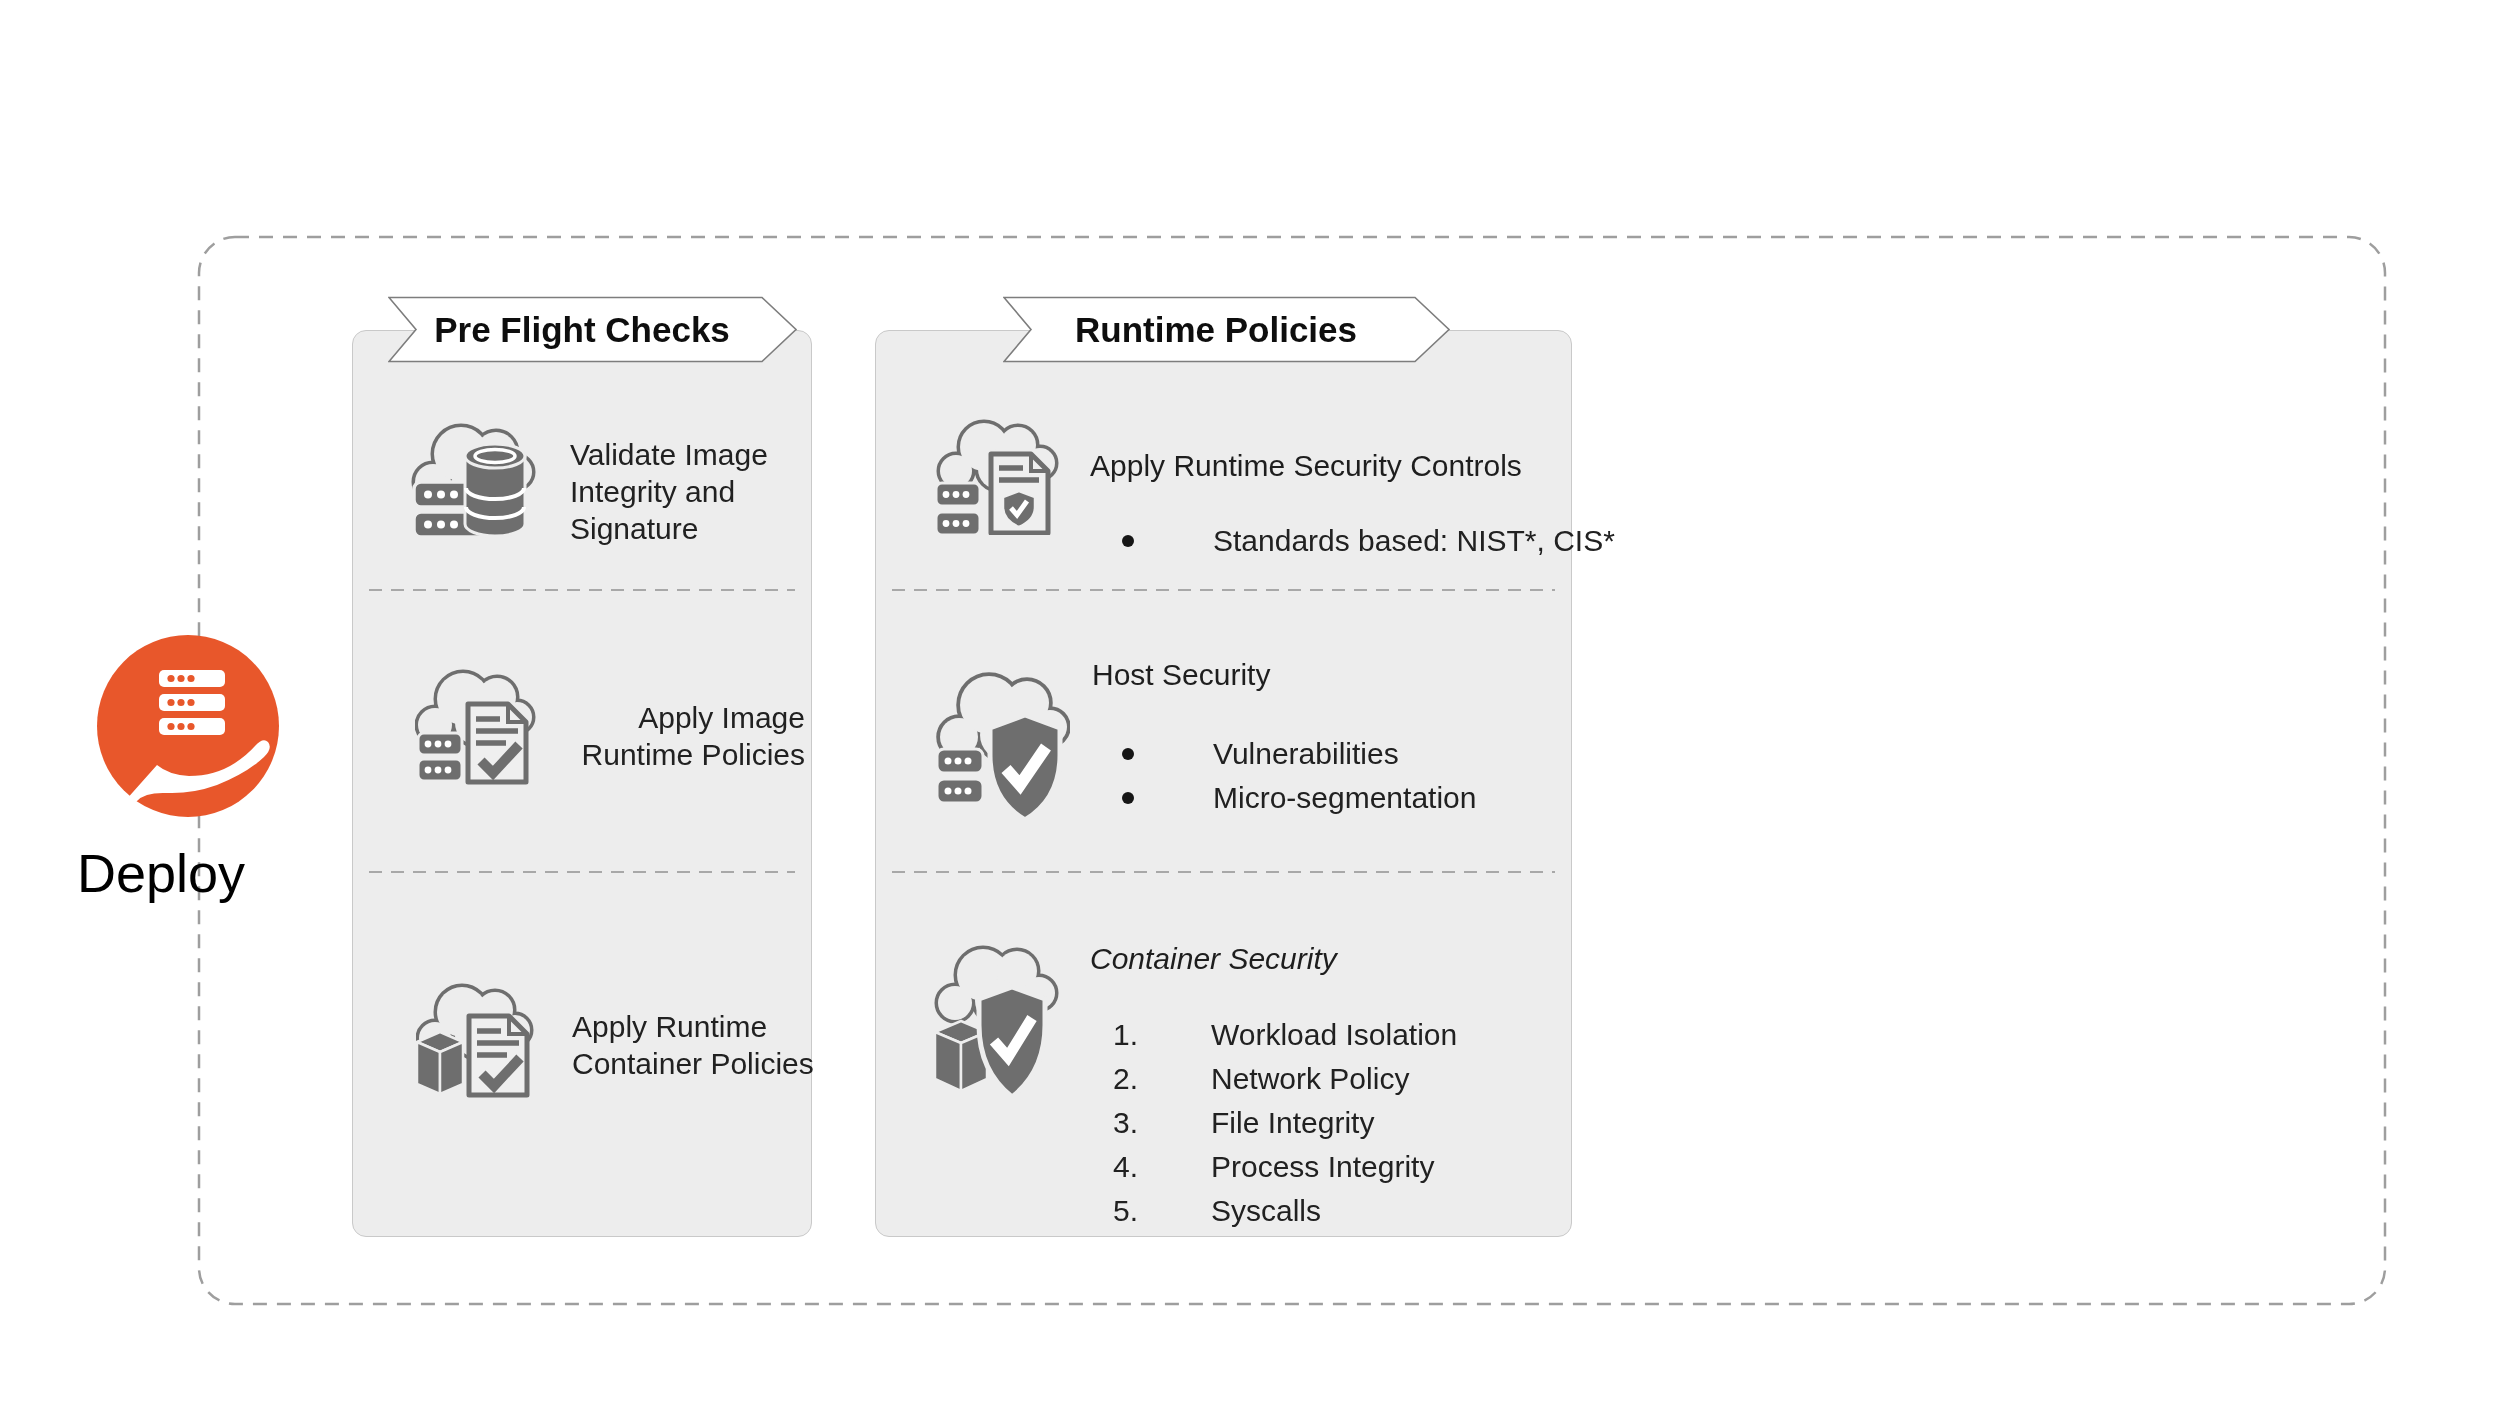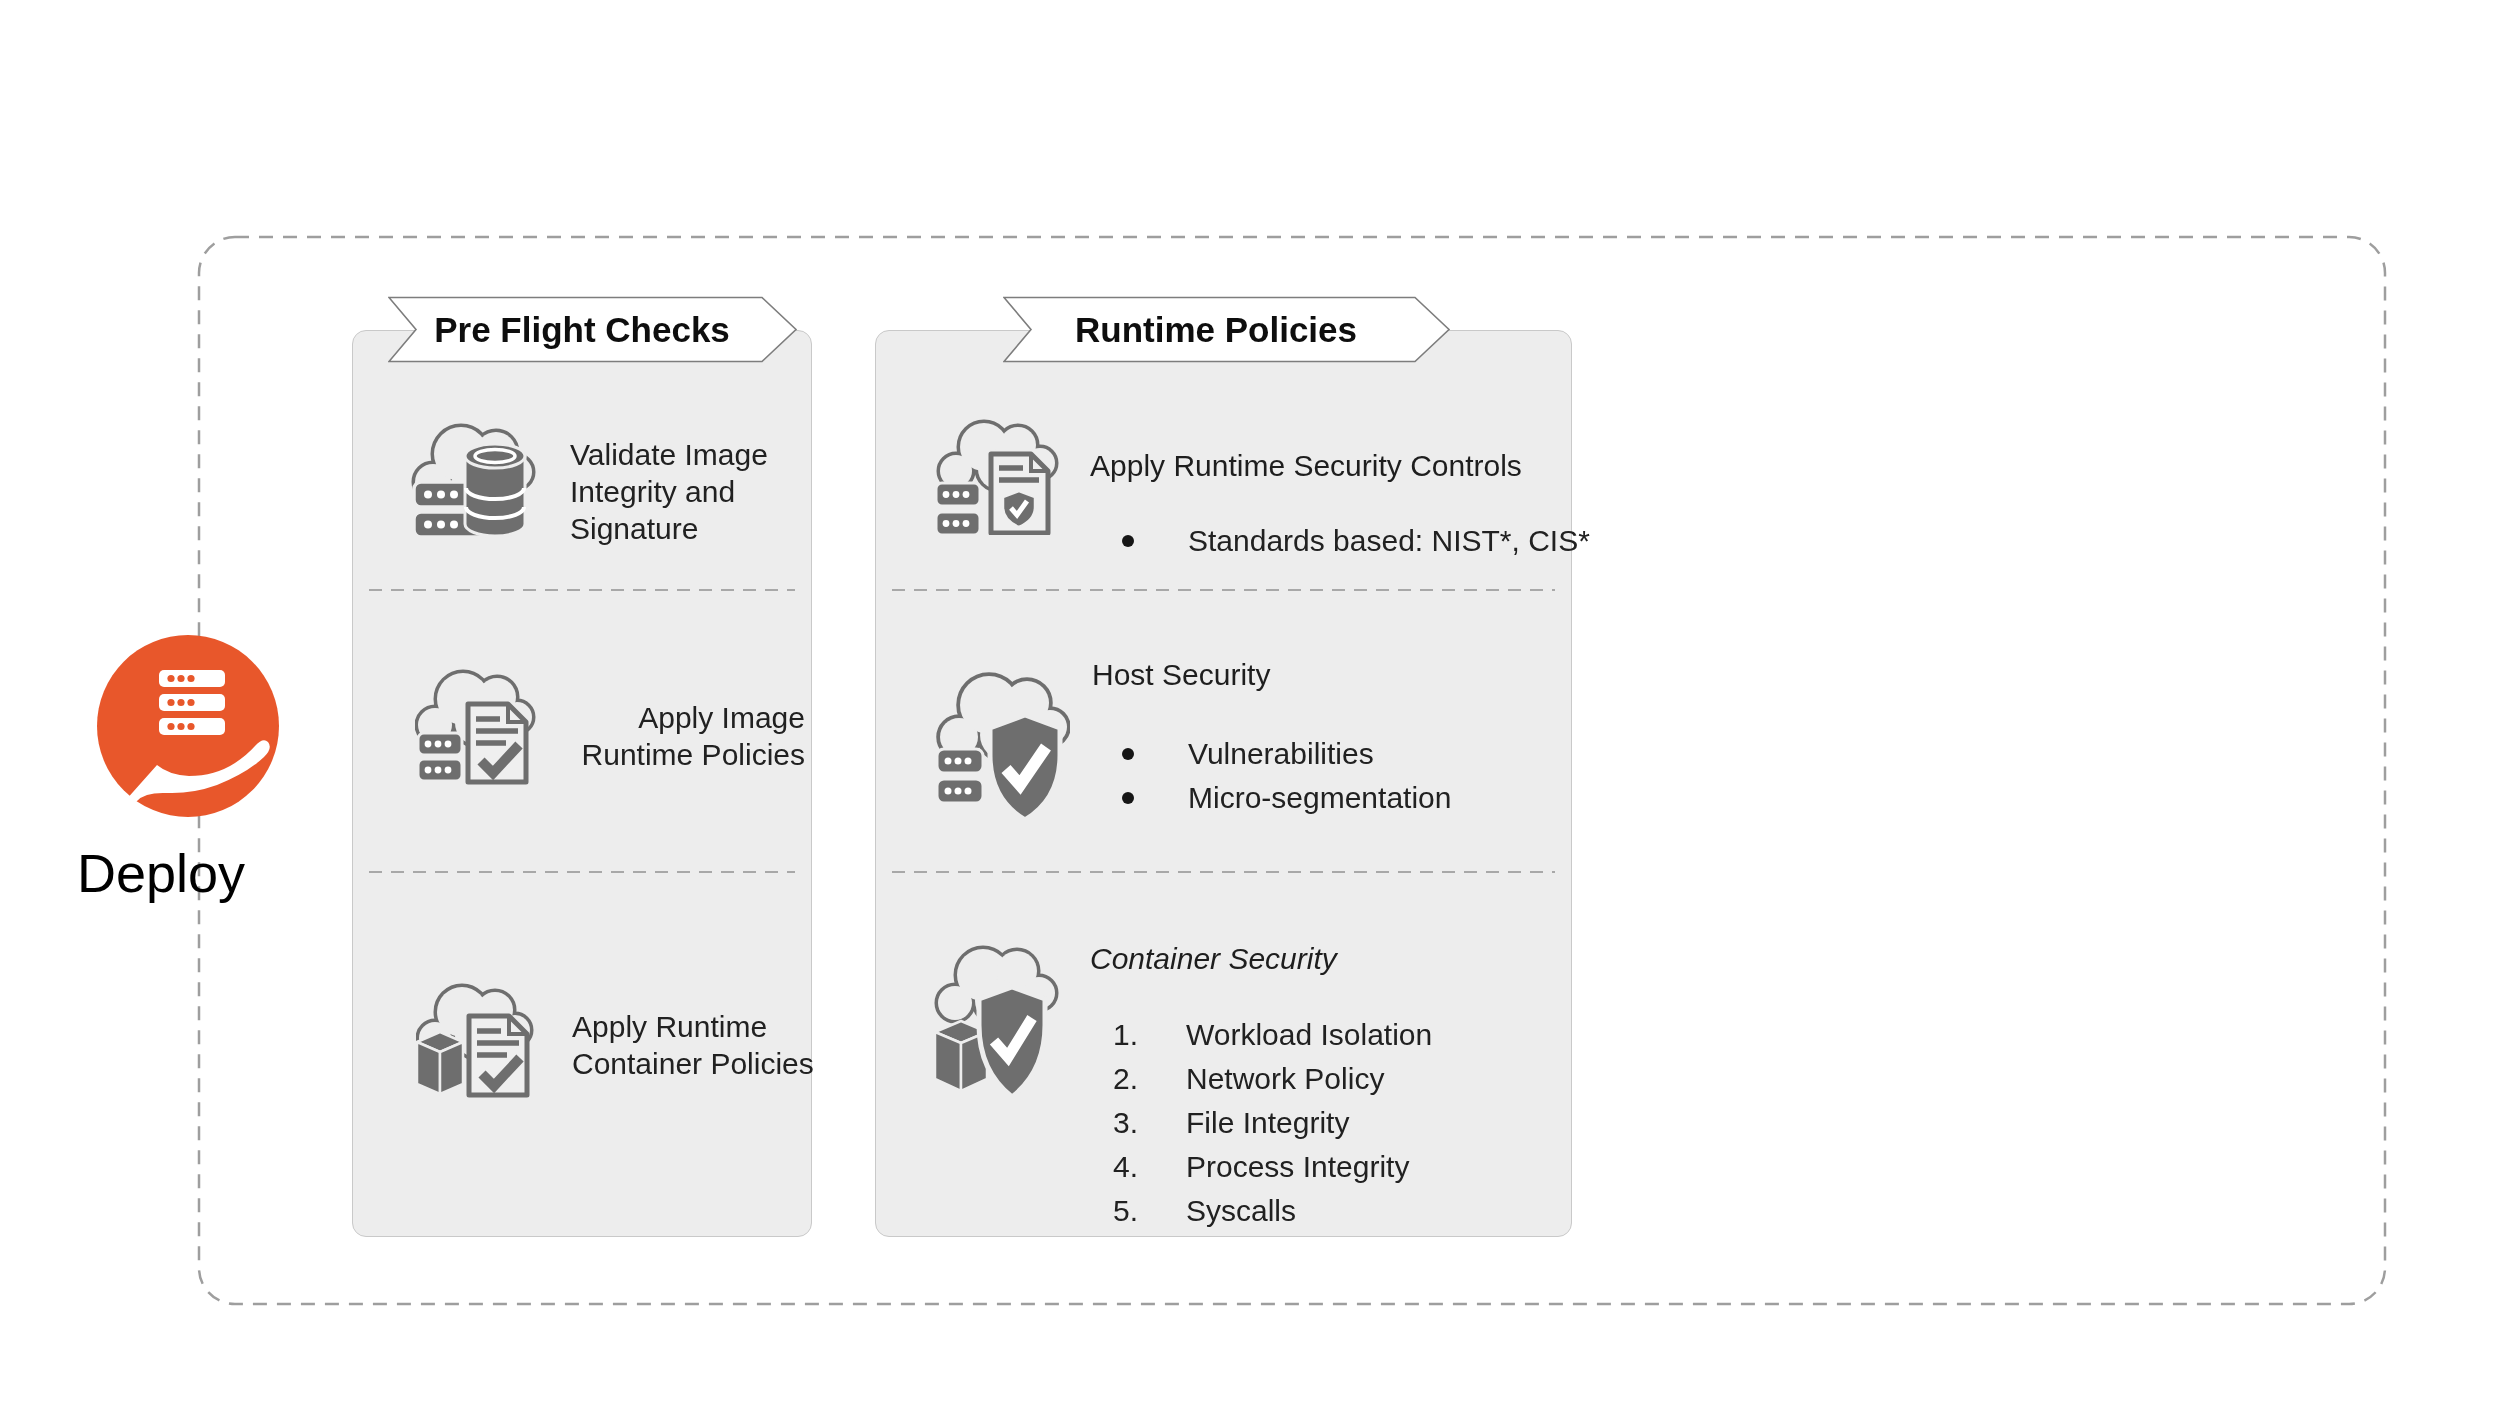--- a/index.html
+++ b/index.html
@@ -36,21 +36,21 @@
     position:absolute;left:0;right:22px;top:0;height:67px;
     display:flex;align-items:center;justify-content:center;
     font-size:35px;font-weight:bold;color:#0e0e0e;
   }
   .banner-1{left:388px;width:410px;}
   .banner-2{left:1003px;width:448px;}
   
   .item-text{font-size:30px;line-height:37px;color:#212121;}
   .sec-title{position:absolute;font-size:30px;line-height:38px;white-space:nowrap;color:#1e1e1e;}
   ul.blist,ol.nlist{list-style:none;margin:0;padding:0;position:absolute;}
-  .li{display:flex;align-items:center;height:44px;font-size:30px;color:#212121;}
+  .li{display:flex;align-items:center;height:44px;font-size:30px;color:#212121;gap:25px;}
   .dot{width:12px;height:12px;border-radius:50%;background:#161616;margin-right:54px;flex:none;}
   .num{width:73px;flex:none;}
   .li .txt{white-space:nowrap;}
   .icon-svg{position:absolute;}
 </style>
 </head>
 <body>
 
 <div class="stage">
 

